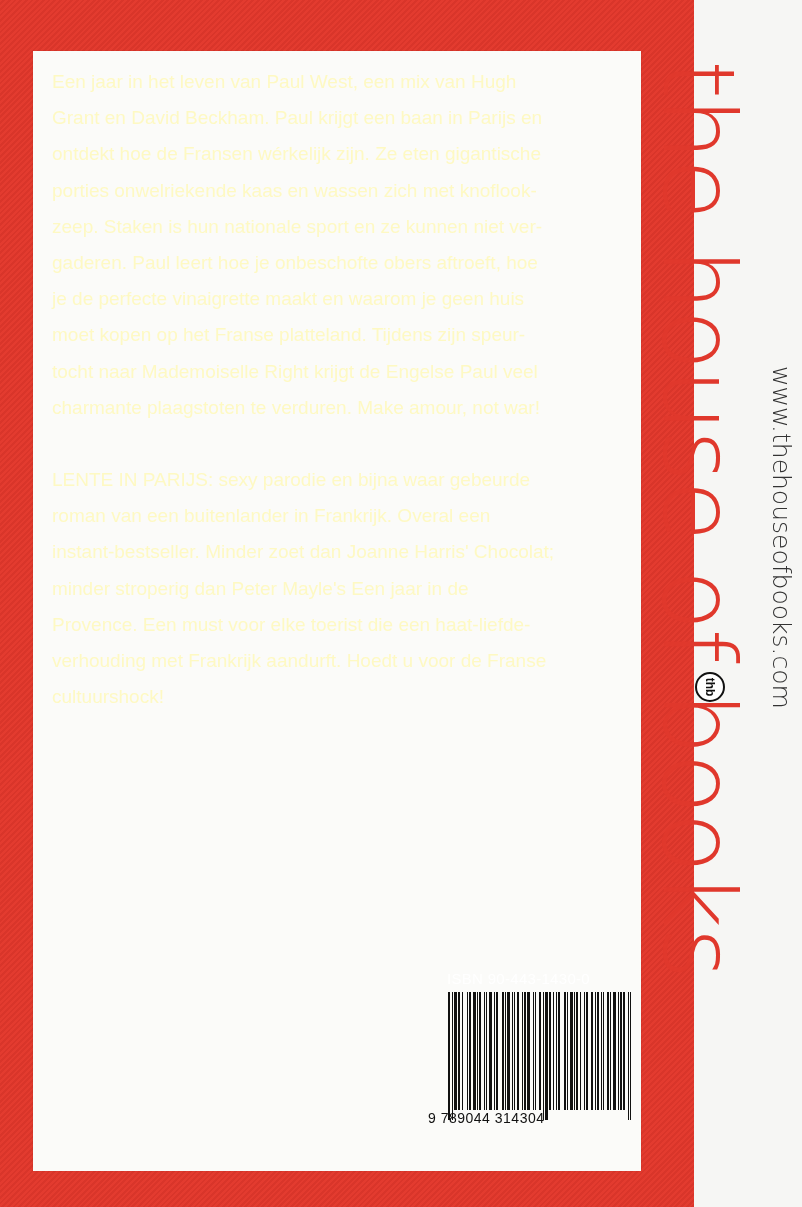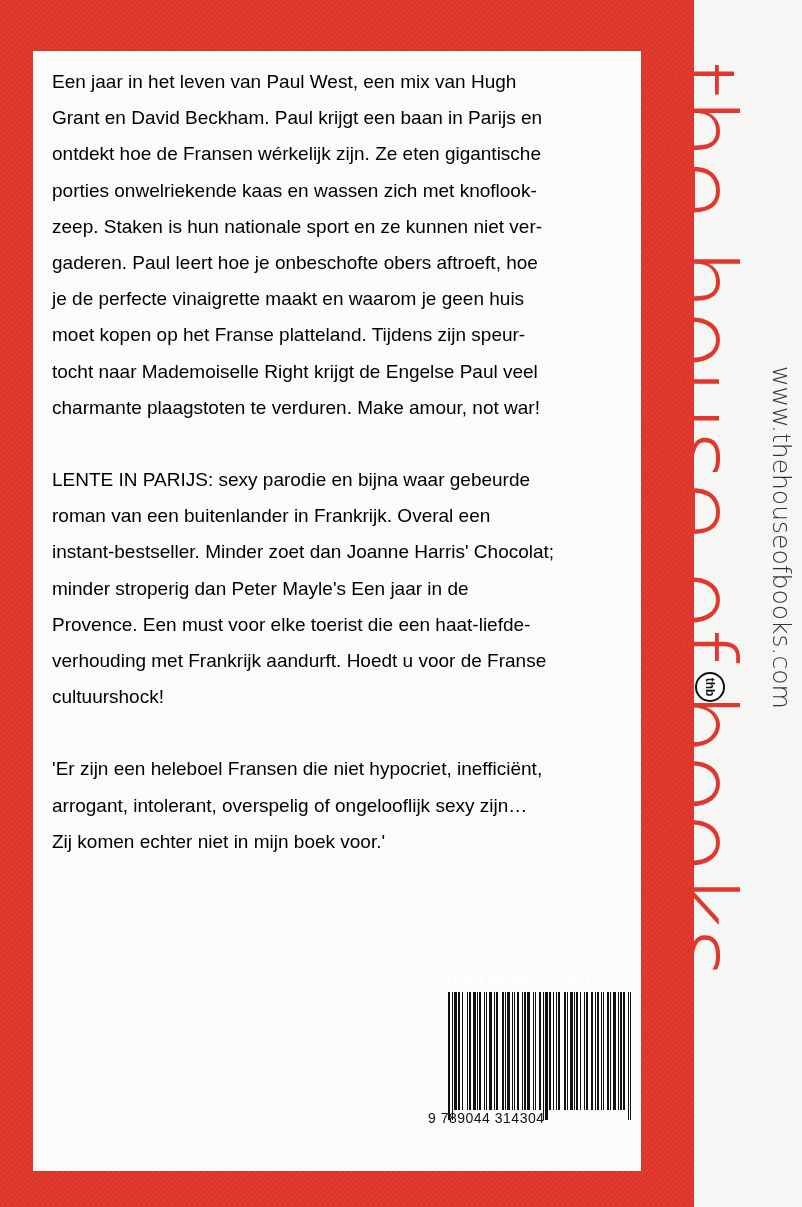--- a/index.html
+++ b/index.html
@@ -1,21 +1,21 @@
 <!DOCTYPE html>
 <html><head>
 <meta charset="utf-8">
 <style>
   html, body { margin:0; padding:0; }
   body { width:802px; height:1207px; position:relative; overflow:hidden; background:#e23a2e; font-family:"Liberation Sans", sans-serif; }
   .red-bg { position:absolute; left:0; top:0; width:694px; height:1207px;
     background: repeating-linear-gradient(135deg, #e33b2f 0px, #e33b2f 2px, #d9352a 2px, #d9352a 4px); }
   .spine { position:absolute; left:694px; top:0; width:108px; height:1207px; background:#f6f6f4; }
   .panel { position:absolute; left:33px; top:51px; width:608px; height:1120px; background:#fbfbf9; box-shadow:0 0 1px rgba(0,0,0,0.2); }
-  .text { position:absolute; left:52px; top:64px; width:585px; color:#000000; font-size:19px; line-height:36.2px; }
+  .text { position:absolute; left:52px; top:64px; width:585px; color:#fef9c3; font-size:19px; line-height:36.2px; }
   .para { margin:0 0 36px 0; white-space:pre-line; }
   .author { text-align:right; margin-top:-2px; padding-right:10px; }
   .isbn { position:absolute; left:447px; top:970px; font-size:15px; color:#ffffff; letter-spacing:0.3px; }
   .barcode { position:absolute; left:448px; top:992px; width:186px; height:128px; display:flex; align-items:flex-start; }
   .barcode span { display:block; background:#111; height:118px; }
   .barcode span.g { height:128px; }
   .ean { position:absolute; left:428px; top:1110px; font-size:14px; color:#111; letter-spacing:0.5px; font-family:"Liberation Sans", sans-serif; }
   .brand { position:absolute; left:748px; top:60px; transform-origin:0 0; transform:rotate(90deg); white-space:nowrap;
     font-size:100px; line-height:1; color:#e0382c; font-weight:300; letter-spacing:-2px; font-family:"DejaVu Sans", sans-serif; }
   .url { position:absolute; left:796px; top:366px; transform-origin:0 0; transform:rotate(90deg); white-space:nowrap;
@@ -41,23 +41,20 @@
 moet kopen op het Franse platteland. Tijdens zijn speur-
 tocht naar Mademoiselle Right krijgt de Engelse Paul veel
 charmante plaagstoten te verduren. Make amour, not war!</p>
   <p class="para">LENTE IN PARIJS: sexy parodie en bijna waar gebeurde
 roman van een buitenlander in Frankrijk. Overal een
 instant-bestseller. Minder zoet dan Joanne Harris' Chocolat;
 minder stroperig dan Peter Mayle's Een jaar in de
 Provence. Een must voor elke toerist die een haat-liefde-
 verhouding met Frankrijk aandurft. Hoedt u voor de Franse
 cultuurshock!</p>
-  <p class="para" style="margin-bottom:4px">'Er zijn een heleboel Fransen die niet hypocriet, inefficiënt,
-arrogant, intolerant, overspelig of ongelooflijk sexy zijn…
-Zij komen echter niet in mijn boek voor.'</p>
 </div>
 
 <div class="isbn">ISBN 90-443-1430-0</div>
 <div class="barcode" id="bc">
     <span class="g" style="width: 2.2px; margin-right: 2.2px;"></span>
     <span class="g" style="width: 1.1px; margin-right: 1.1px;"></span>
     <span style="width: 3.3px; margin-right: 1.1px;"></span>
     <span style="width: 2.2px; margin-right: 2.2px;"></span>
     <span style="width: 1.1px; margin-right: 3.3px;"></span>
     <span style="width: 1.1px; margin-right: 1.1px;"></span>

